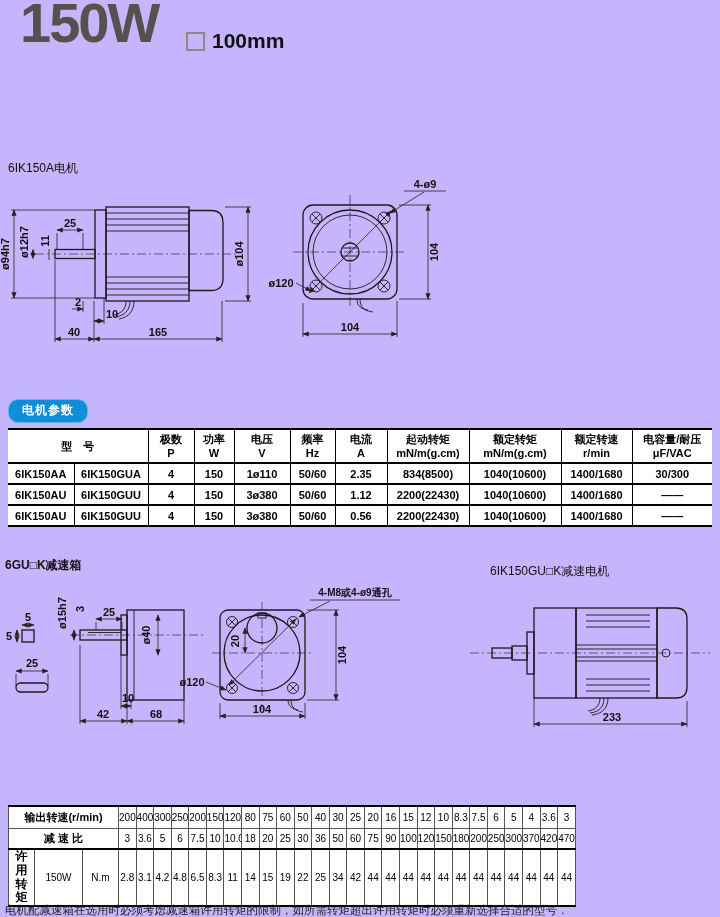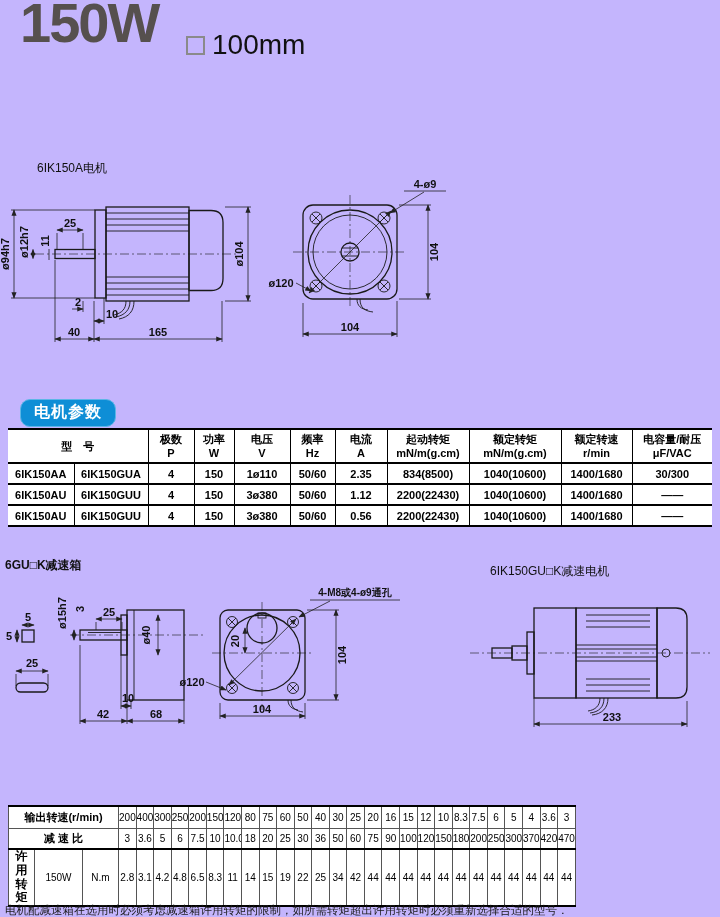--- a/index.html
+++ b/index.html
@@ -2,26 +2,26 @@
 <html><head>
 <meta charset="utf-8">
 <style>
   html,body{margin:0;padding:0;background:#fff;}
   .page{position:relative;width:720px;height:917px;background:#c4b5fd;overflow:hidden;
         font-family:"Liberation Sans","DejaVu Sans",sans-serif;color:#000;}
 
   .title{position:absolute;left:20px;top:-10px;font-size:56px;font-weight:800;
          color:#56504e;letter-spacing:-2px;}
   .size-label{position:absolute;left:186px;top:29px;display:flex;align-items:center;gap:7px;
-              font-size:28px;font-weight:400;color:#111;}
+              font-size:21px;font-weight:700;color:#111;}
   .size-label .sq{width:15px;height:15px;border:2px solid #8a8a8a;display:inline-block;}
 
   .dwg-label{position:absolute;font-size:12px;color:#111;white-space:nowrap;}
-  .badge{position:absolute;background:#0e8ed6;color:#fff;font-size:16px;font-weight:bold;
-         padding:2px 13px 3px;border-radius:10px;border:1px solid #5cb6e6;letter-spacing:1px;margin-left:12px;}
+  .badge{position:absolute;background:#0e8ed6;color:#fff;font-size:12px;font-weight:bold;
+         padding:2px 13px 3px;border-radius:10px;border:1px solid #5cb6e6;letter-spacing:1px;}
 
   svg.dwg{position:absolute;left:0;}
   .geo{stroke:#1a1a1a;stroke-width:1.3;fill:none;}
   .geo .thin{stroke-width:0.9;}
   .cl{stroke:#1a1a1a;stroke-width:0.6;fill:none;stroke-dasharray:9 3 2 3;}
   .dim{stroke:#222;stroke-width:0.8;fill:none;}
   .dimtxt{font:bold 11px "Liberation Sans","DejaVu Sans",sans-serif;fill:#111;}
   .dimtxt.sm{font-size:10px;}
 
   table{border-collapse:collapse;position:absolute;left:8px;background:#fff;table-layout:fixed;}
@@ -51,21 +51,21 @@
 <body>
 
 <div class="page">
 
   <div class="title">150W</div>
   <div class="size-label">
     <span class="sq"></span>
     <span>100mm</span>
   </div>
 
-  <div class="dwg-label" style="left:8px;top:160px;margin-left:29px;">6IK150A电机</div>
+  <div class="dwg-label" style="left:8px;top:160px;">6IK150A电机</div>
 
   <svg class="dwg" style="top:150px" width="720" height="215" viewBox="0 0 720 215">
     <defs>
       <marker id="a1" viewBox="0 0 10 10" refX="9" refY="5" markerWidth="8" markerHeight="8" orient="auto-start-reverse">
         <path d="M0,1L10,5L0,9z" fill="#222"></path>
       </marker>
     </defs>
 
     <path class="cl" d="M35 104 H237 M293 102 H407 M350 45 V159"></path>
 

